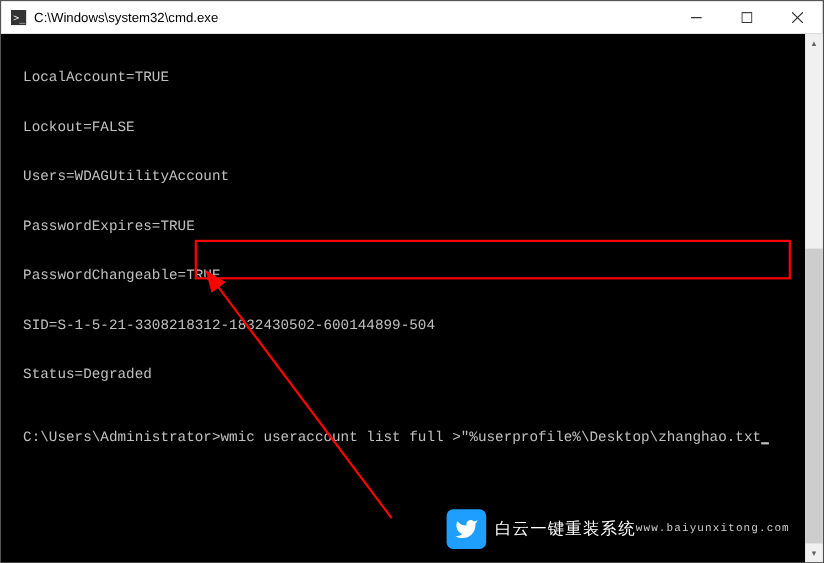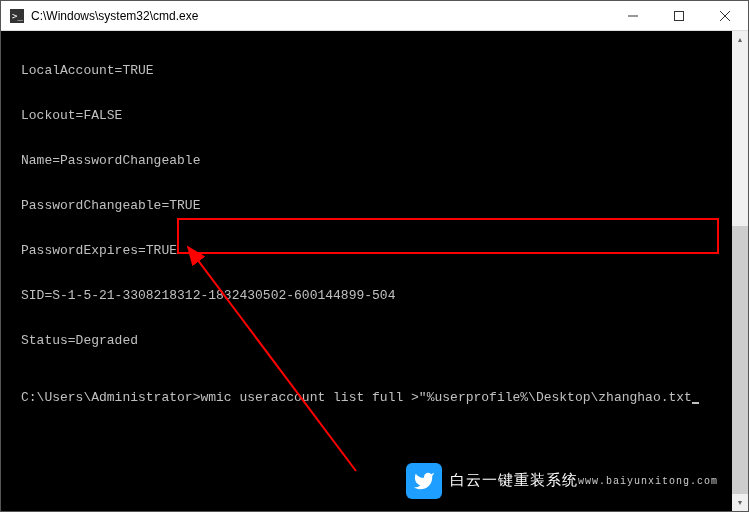--- a/index.html
+++ b/index.html
@@ -182,23 +182,23 @@
             <line x1="0" y1="0" x2="10" y2="10" stroke="#333" stroke-width="1"></line>
             <line x1="10" y1="0" x2="0" y2="10" stroke="#333" stroke-width="1"></line>
           </svg>
       </div>
     </div>
   </div>
 
   <div class="terminal">
     <span class="output-line">LocalAccount=TRUE</span>
     <span class="output-line">Lockout=FALSE</span>
-    <span class="output-line">Name=PasswordChangeable</span>
+    <span class="output-line">Users=WDAGUtilityAccount</span>
+    <span class="output-line">PasswordExpires=TRUE</span>
     <span class="output-line">PasswordChangeable=TRUE</span>
-    <span class="output-line">PasswordExpires=TRUE</span>
     <span class="output-line">SID=S-1-5-21-3308218312-1832430502-600144899-504</span>
     <span class="output-line">Status=Degraded</span>
     <div class="prompt-line"><span>C:\Users\Administrator&gt;</span><span>wmic useraccount list full &gt;"%userprofile%\Desktop\zhanghao.txt</span><span class="cursor"></span></div>
 
     <div class="highlight-box" style="left:176px; top:187px; width:542px; height:36px;"></div>
 
     <svg class="arrow-svg" style="left:175px; top:210px; width:280px; height:240px;">
       <defs>
         <marker id="arrowhead" markerWidth="10" markerHeight="8" refX="9" refY="4" orient="auto">
           <polygon points="0 0, 10 4, 0 8" fill="#ff0000"></polygon>

